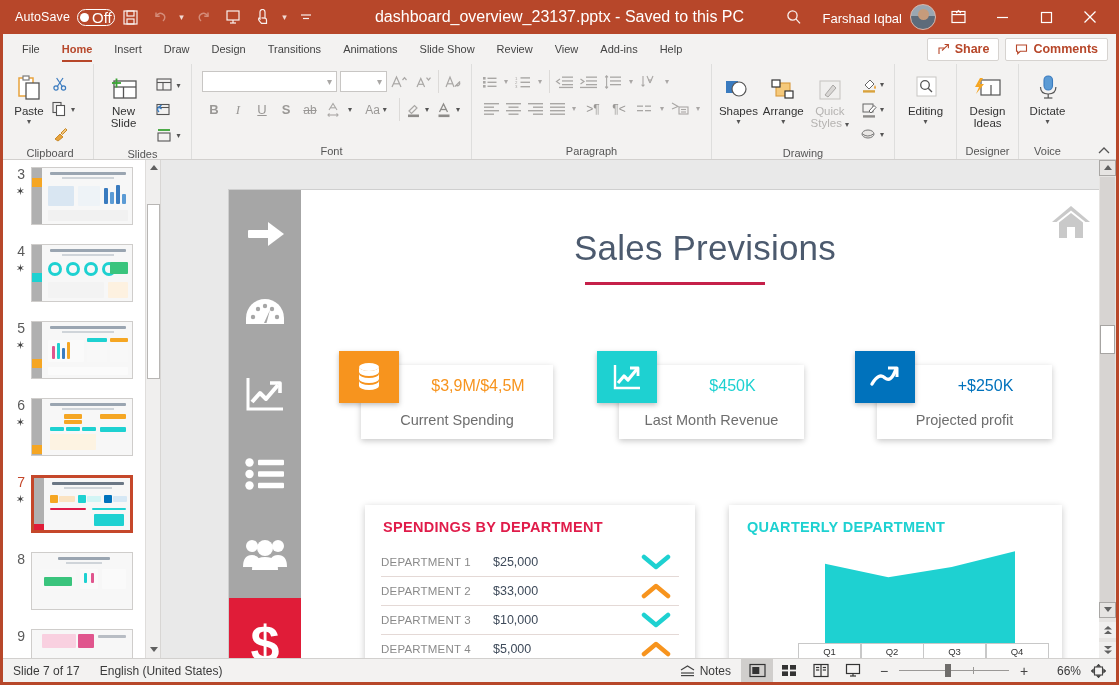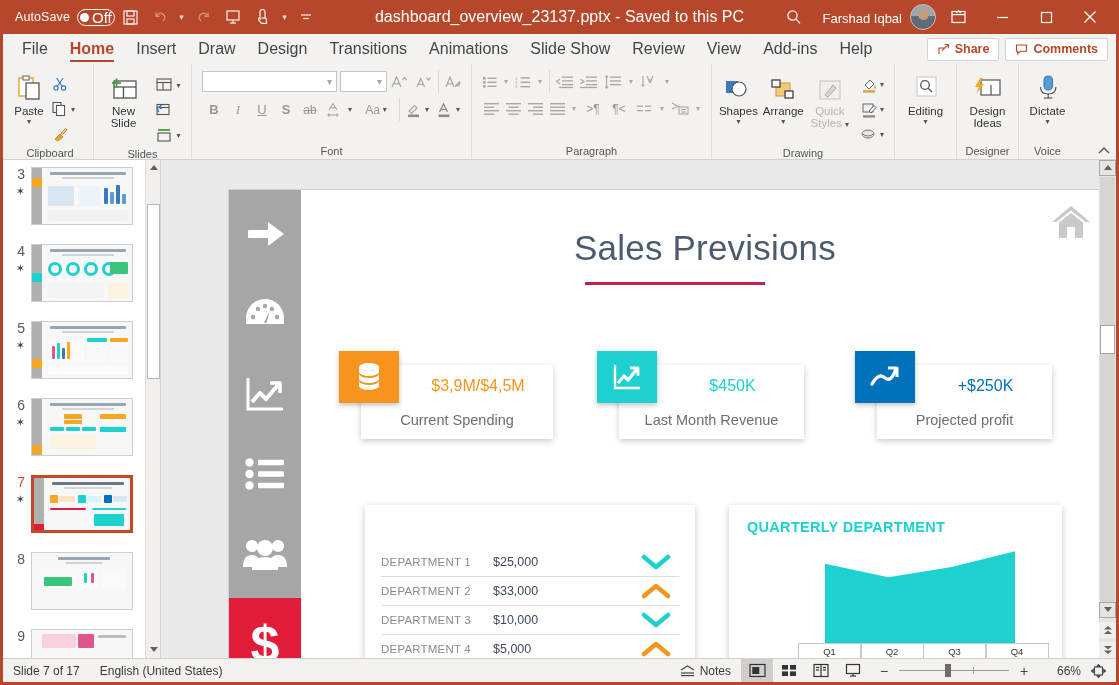--- a/index.html
+++ b/index.html
@@ -48,21 +48,21 @@
   }
   .win-btn { width: 44px; height: 34px; display: flex; align-items: center; justify-content: center; }
   .win-btn svg { display: block; }
 
   
   .ribbontabs {
     height: 30px; background: #f3f2f1; display: flex; align-items: stretch; flex: none;
     padding-left: 8px; position: relative;
   }
   .rtab {
-    padding: 0 11px; display: flex; align-items: center; font-size: 16px; color: #444;
+    padding: 0 11px; display: flex; align-items: center; font-size: 11px; color: #444;
     position: relative; white-space: nowrap;
   }
   .rtab.active { color: #b7472a; font-weight: bold; }
   .rtab.active::after {
     content: ''; position: absolute; left: 11px; right: 11px; bottom: 2px; height: 2.5px; background: #b7472a;
   }
   .rtab-right { margin-left: auto; display: flex; align-items: center; gap: 6px; padding-right: 8px; }
   .rtab-btn {
     display: flex; align-items: center; gap: 5px; font-size: 12.5px; color: #b7472a;
     border: 1px solid #d6d3d0; background: #fff; height: 23px; padding: 0 9px; border-radius: 2px;
@@ -995,20 +995,21 @@
             <svg width="32" height="26" viewBox="0 0 32 26" fill="none" stroke="#fff" stroke-width="3.4">
               <path d="M3 20 Q10 8 16 14 Q22 19 27 5" stroke-linejoin="round" stroke-linecap="round"></path>
               <path d="M19 4 H28 V13" stroke-width="3" stroke-linejoin="round"></path>
             </svg>
           </div>
           <div class="kpi-val" style="color:#0072bc">+$250K</div>
           <div class="kpi-lbl">Projected profit</div>
         </div>
 
         <div class="panel" style="left:136px; top:315px; width:330px; height:180px">
+          <div class="panel-title" style="color:#e01c4a">SPENDINGS BY DEPARTMENT</div>
 
           <div class="dept-row" style="top:43px">
             <span class="dept-name">DEPARTMENT 1</span>
             <span class="dept-val">$25,000</span>
             <span class="dept-arrow">
               <svg width="30" height="18" viewBox="0 0 30 18" fill="none" stroke="#1ed1d1" stroke-width="4.5" stroke-linecap="round" stroke-linejoin="round">
                   <path d="M3 4 L15 14 L27 4"></path>
                 </svg>
             </span>
           </div>

